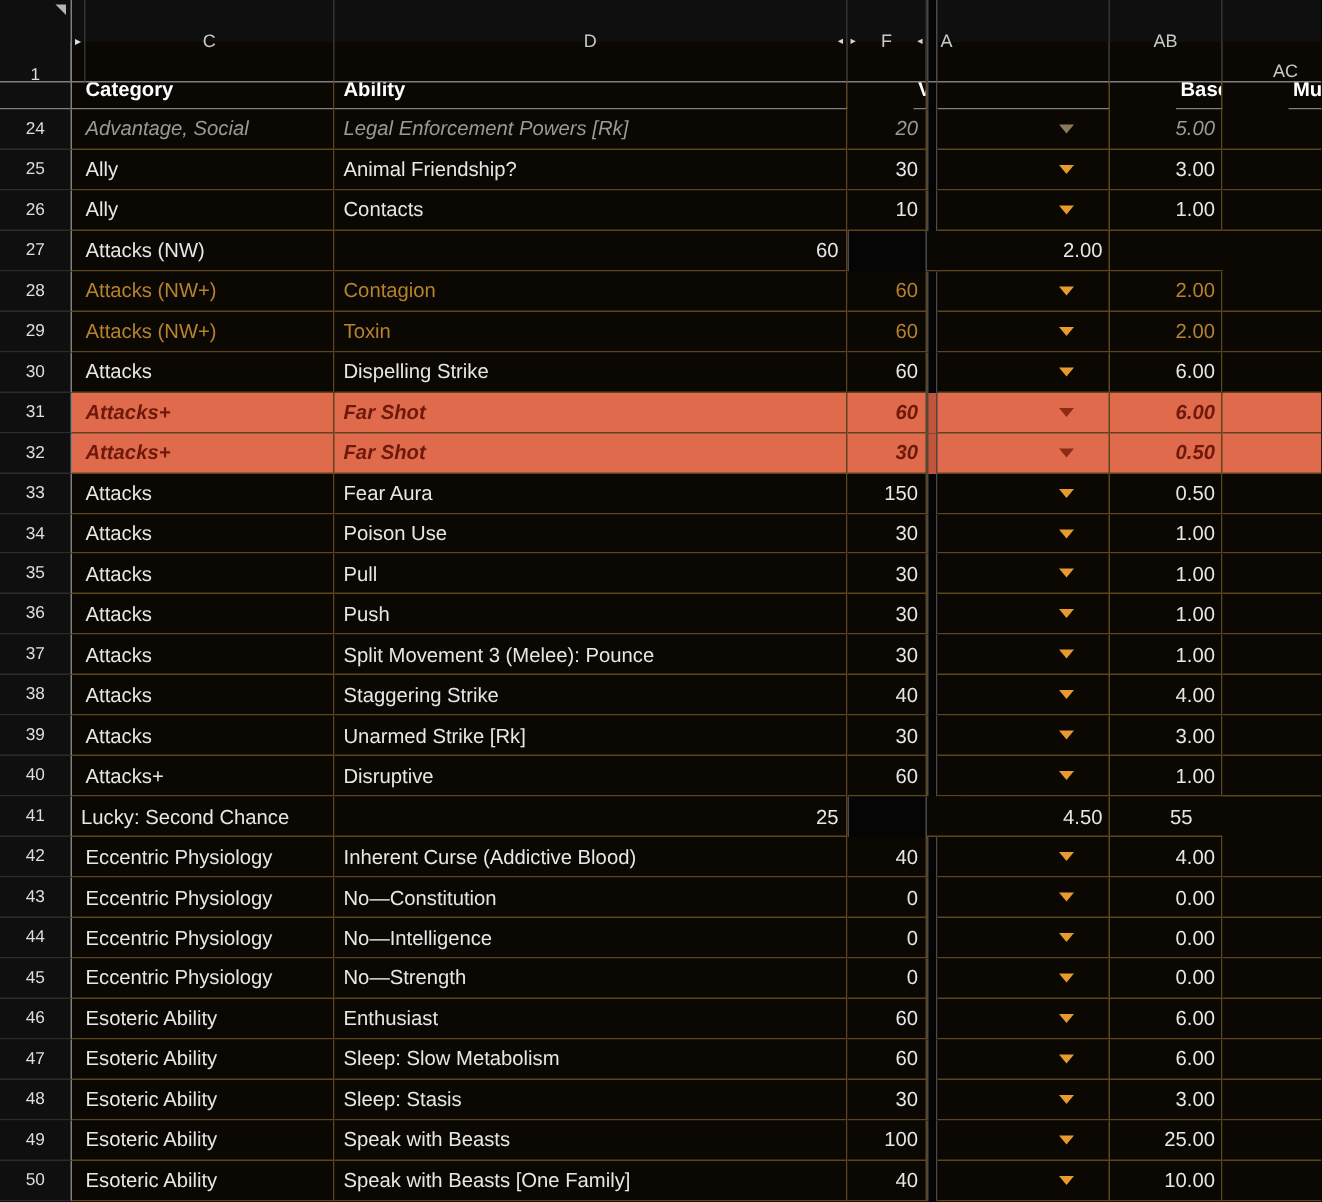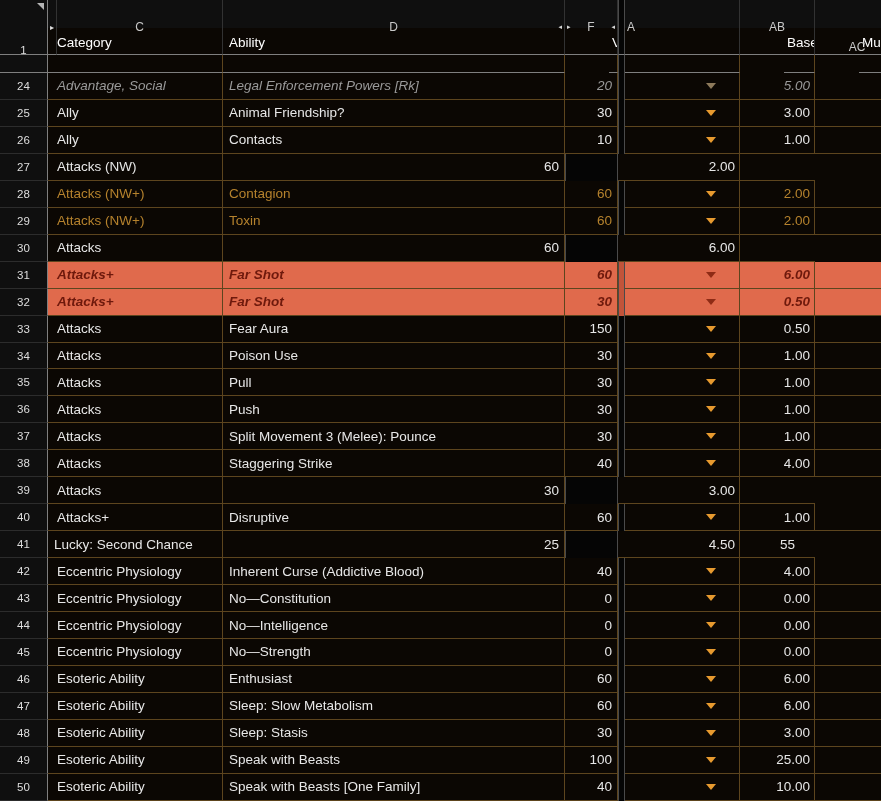--- a/index.html
+++ b/index.html
@@ -84,22 +84,22 @@
     border-left: 5px solid transparent;
     border-right: 5px solid transparent;
     border-top: 6px solid var(--dropdown);
   }
 
   
   .header1 { height: 45px; }
   .header1 .rn { border-bottom: 1px solid var(--separator); }
   .header1 .cell {
     align-items: flex-end;
-    padding-bottom: 22px;
-    font-weight: 400;
+    padding-bottom: 5px;
+    font-weight: 700;
     color: #ffffff;
     border-bottom: 1px solid var(--separator);
   }
   .header1 .c-val, .header1 .c-pts, .header1 .c-mult {
     justify-content: flex-start;
     padding-left: 3px;
     margin-left: 44px;
   }
 
   
@@ -229,20 +229,21 @@
     <div class="divider"></div>
     <div class="cell c-dd">
       <span class="tri"></span>
     </div>
     <div class="cell c-pts">2.00</div>
     <div class="cell c-mult"></div>
   </div>
       <div class="row">
     <div class="rn">30</div>
     <div class="cell c-cat">Attacks</div>
+    <div class="cell c-abil">Dispelling Strike</div>
     <div class="cell c-val">60</div>
     <div class="divider"></div>
     <div class="cell c-dd">
       <span class="tri"></span>
     </div>
     <div class="cell c-pts">6.00</div>
     <div class="cell c-mult"></div>
   </div>
       <div class="row r-hl">
     <div class="rn">31</div>
@@ -336,20 +337,21 @@
     <div class="divider"></div>
     <div class="cell c-dd">
       <span class="tri"></span>
     </div>
     <div class="cell c-pts">4.00</div>
     <div class="cell c-mult"></div>
   </div>
       <div class="row">
     <div class="rn">39</div>
     <div class="cell c-cat">Attacks</div>
+    <div class="cell c-abil">Unarmed Strike [Rk]</div>
     <div class="cell c-val">30</div>
     <div class="divider"></div>
     <div class="cell c-dd">
       <span class="tri"></span>
     </div>
     <div class="cell c-pts">3.00</div>
     <div class="cell c-mult"></div>
   </div>
       <div class="row">
     <div class="rn">40</div>

